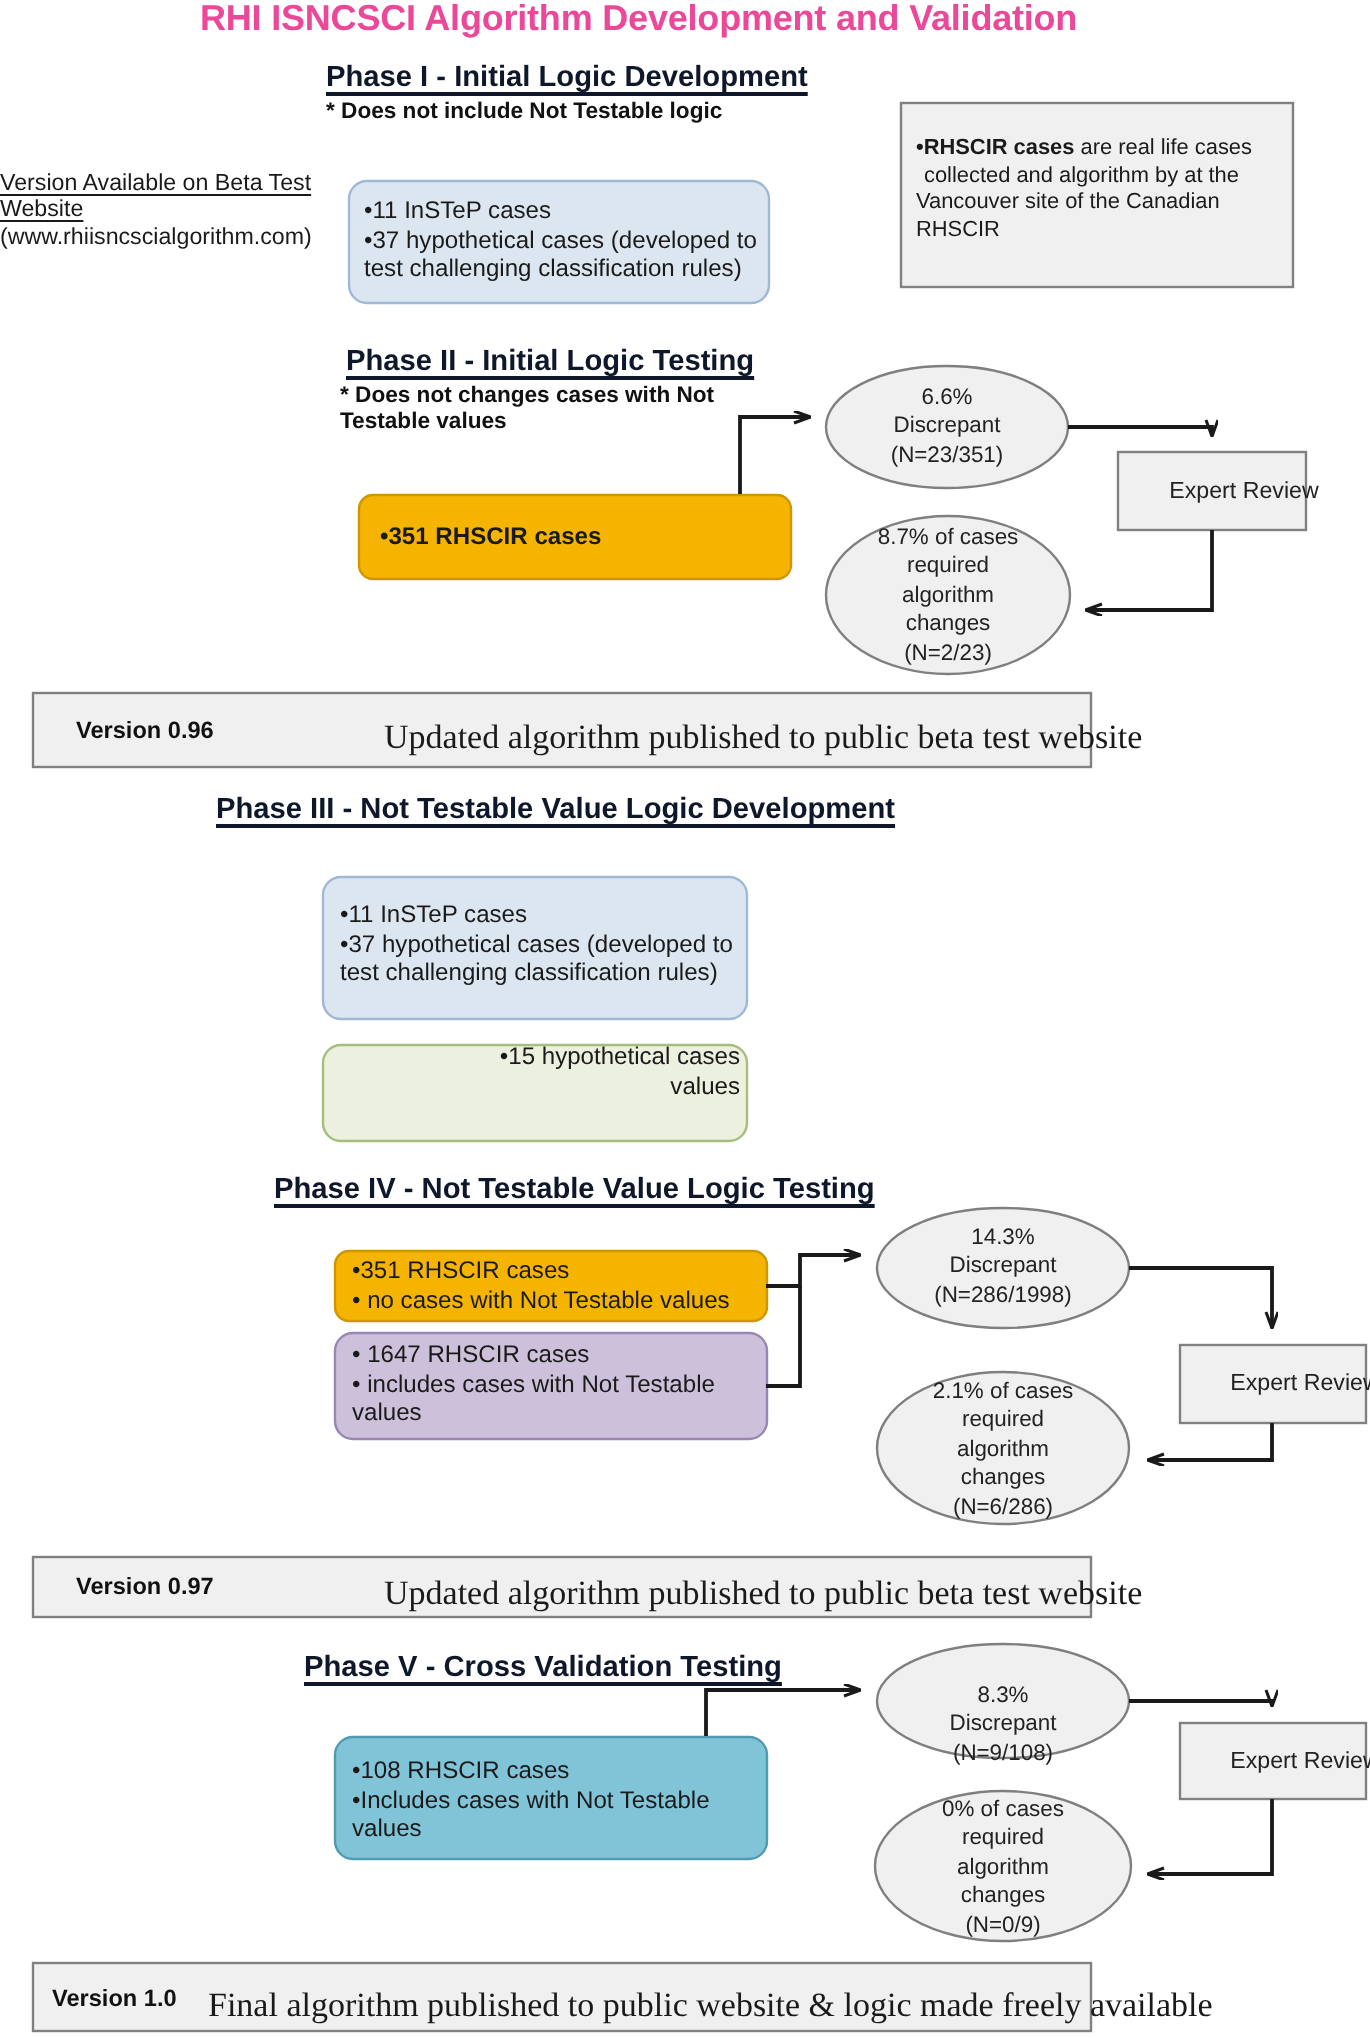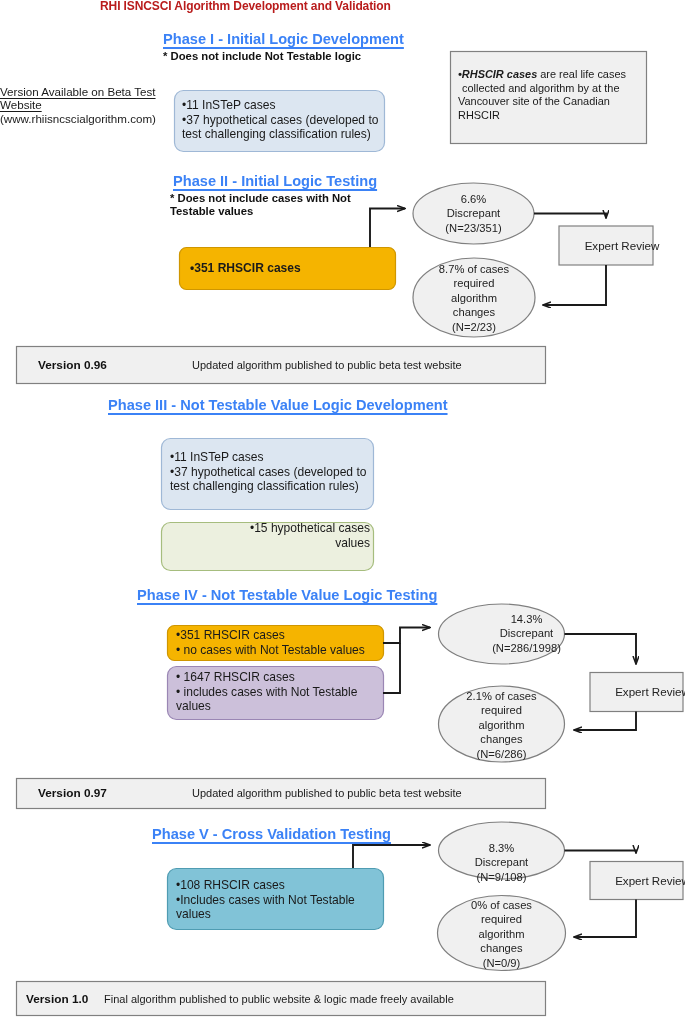--- a/index.html
+++ b/index.html
@@ -3,32 +3,32 @@
 <meta charset="utf-8">
 <style>
   html,body{margin:0;padding:0;background:#ffffff;}
   body{width:685px;height:1019px;position:relative;overflow:hidden;
        font-family:"Liberation Sans", sans-serif; color:#1a1a1a;
        -webkit-font-smoothing:antialiased;}
   #root{position:relative;width:685px;height:1019px;}
   .abs{position:absolute;}
   svg.layer{position:absolute;left:0;top:0;width:685px;height:1019px;overflow:visible;pointer-events:none;}
 
-  .title{font-size:12px;font-weight:bold;letter-spacing:-0.1px;color:#b91c1c;}
+  .title{font-size:18px;font-weight:bold;letter-spacing:-0.1px;color:#ec4899;}
   .phase-h{font-size:14.6px;font-weight:bold;text-decoration:underline;
-           text-underline-offset:2.5px;text-decoration-thickness:1.6px;color:#3b82f6;white-space:nowrap;}
+           text-underline-offset:2.5px;text-decoration-thickness:1.6px;color:#0f172a;white-space:nowrap;}
   .phase-sub{font-size:11.3px;font-weight:bold;color:#111;text-align:left;line-height:12.8px;}
   .beta{font-size:11.6px;line-height:13.4px;color:#1a1a1a;}
   .beta u{text-decoration:underline;text-underline-offset:2px;text-decoration-thickness:1px;}
   .boxtext{font-size:12.05px;line-height:14.7px;color:#1a1a1a;}
-  .boxtext b{font-weight:bold;font-style:italic;}
+  .boxtext b{font-weight:bold;}
   .elltext{font-size:11.2px;line-height:14.4px;text-align:center;color:#222;}
   .erlabel{font-size:11.6px;color:#222;margin-left:16px;}
   .vlabel{font-size:11.8px;font-weight:bold;color:#111;}
-  .vtext{font-size:11px;color:#1a1a1a;}
+  .vtext{font-size:17px;color:#1a1a1a;font-family:Liberation Serif, serif;}
 </style>
 </head>
 <body>
 
 <div id="root">
 
   <svg class="layer" viewBox="0 0 685 1019">
     <defs>
       <marker id="ah" markerWidth="9" markerHeight="9" refX="8.4" refY="3.2" orient="auto" markerUnits="userSpaceOnUse">
         <path d="M0.4,0.2 L8.6,3.2 L0.4,6.2" fill="none" stroke="#1a1a1a" stroke-width="1.5" stroke-linecap="butt"></path>
@@ -94,21 +94,21 @@
 
   <div class="abs boxtext" style="left:458px;top:68px;width:190px;font-size:10.95px;line-height:13.5px;">
     <div><b>•RHSCIR cases</b><span> are real life cases</span></div>
     <div style="padding-left:4px">collected and algorithm by at the</div>
     <div>Vancouver site of the Canadian</div>
     <div>RHSCIR</div>
   </div>
 
   <div class="abs phase-h" style="left:173px;top:173px;">Phase II - Initial Logic Testing</div>
   <div class="abs phase-sub" style="left:170px;top:192px;width:206px;">
-    <div>* Does not include cases with Not</div>
+    <div>* Does not changes cases with Not</div>
     <div>Testable values</div>
   </div>
 
   <div class="abs boxtext" style="left:190px;top:261px;width:200px;font-weight:bold;">•351 RHSCIR cases</div>
 
   <div class="abs elltext" style="left:413px;top:192px;width:121px;">
     <div>6.6%</div>
     <div>Discrepant</div>
     <div>(N=23/351)</div>
   </div>
@@ -139,21 +139,21 @@
   <div class="abs phase-h" style="left:137px;top:587px;">Phase IV - Not Testable Value Logic Testing</div>
   <div class="abs boxtext" style="left:176px;top:628px;width:210px;">
     <div>•351 RHSCIR cases</div>
     <div>• no cases with Not Testable values</div>
   </div>
   <div class="abs boxtext" style="left:176px;top:670px;width:205px;">
     <div>• 1647 RHSCIR cases</div>
     <div>• includes cases with Not Testable</div>
     <div>values</div>
   </div>
-  <div class="abs elltext" style="left:440px;top:612px;width:123px;padding-left:25px;">
+  <div class="abs elltext" style="left:440px;top:612px;width:123px;">
     <div>14.3%</div>
     <div>Discrepant</div>
     <div>(N=286/1998)</div>
   </div>
   <div class="abs elltext" style="left:440px;top:689px;width:123px;">
     <div>2.1% of cases</div>
     <div>required</div>
     <div>algorithm</div>
     <div>changes</div>
     <div>(N=6/286)</div>

